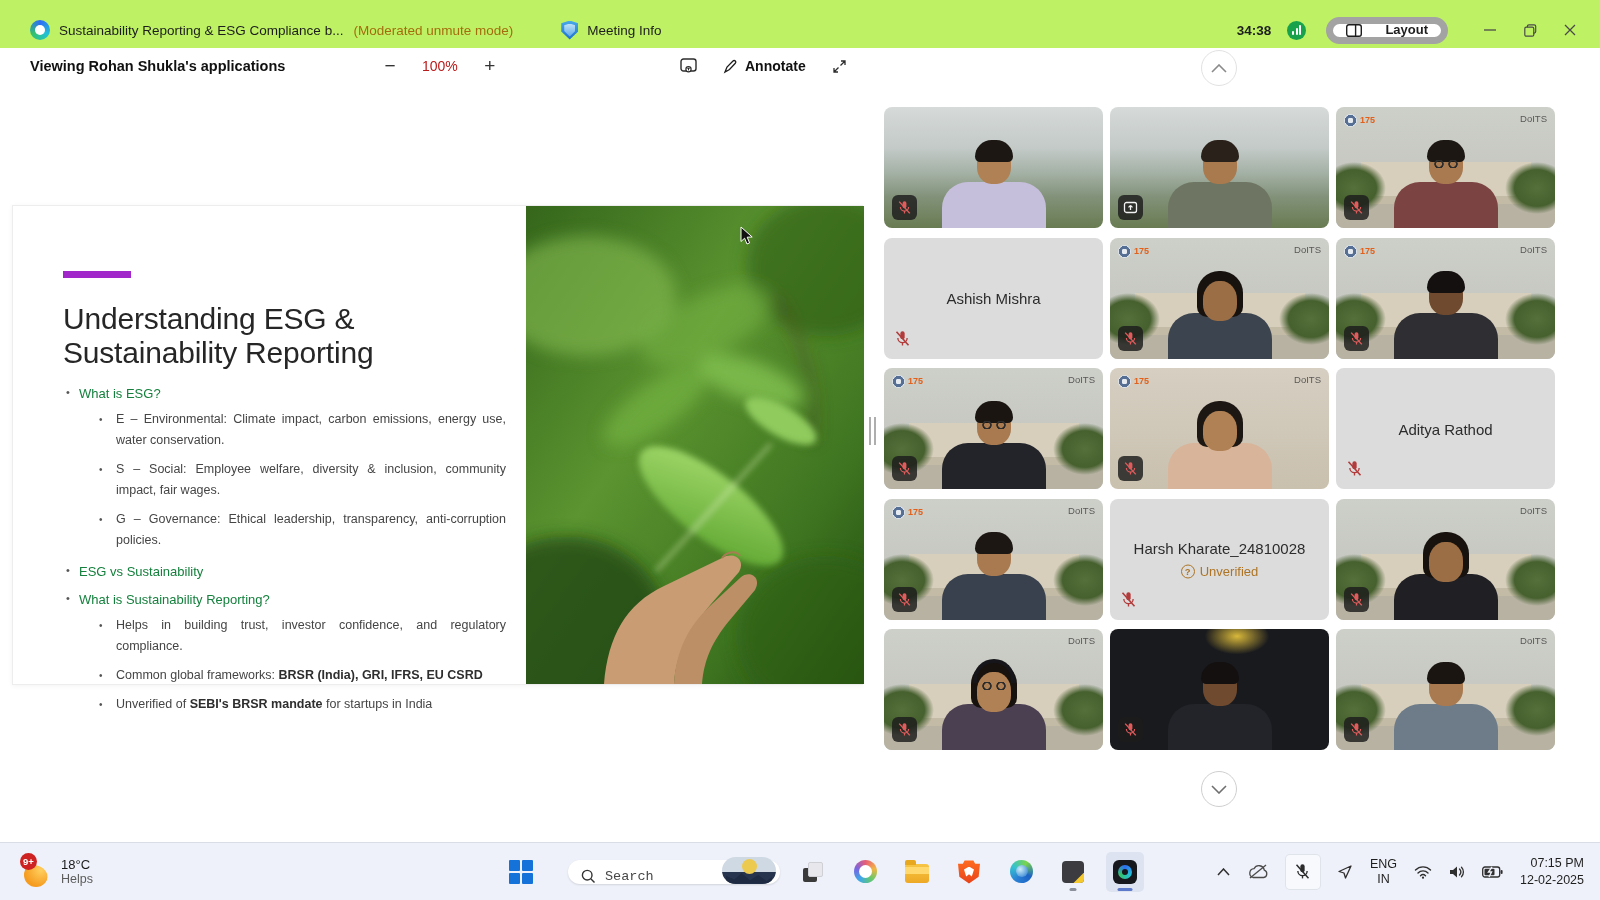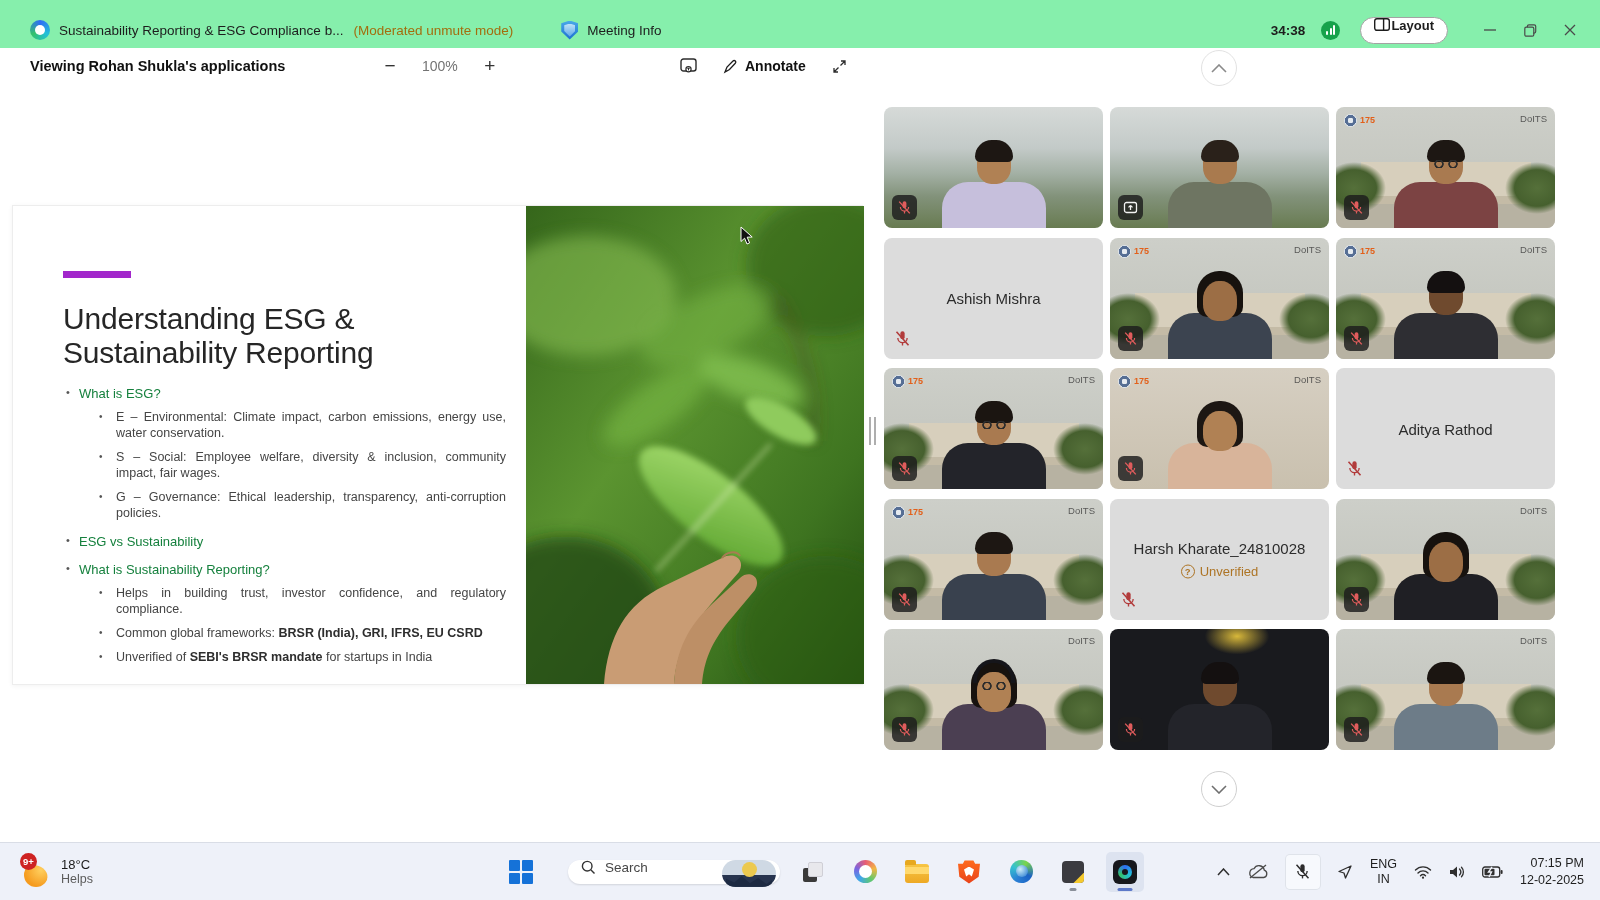--- a/index.html
+++ b/index.html
@@ -1,65 +1,65 @@
 <!DOCTYPE html>
 <html><head>
 <meta charset="utf-8">
 <style>
   * { margin:0; padding:0; box-sizing:border-box; }
   html,body { width:1600px; height:900px; overflow:hidden; background:#fff;
               font-family:"Liberation Sans", sans-serif; }
   .screen { position:relative; width:1600px; height:900px; background:#fff; }
 
   
-  .titlebar { position:absolute; left:0; top:0; width:1600px; height:61px; background:#86efac;
+  .titlebar { position:absolute; left:0; top:0; width:1600px; height:61px; background:#bef264;
               display:flex; align-items:center; border-bottom:1px solid #f0f0f0; }
   .wx-logo { width:20px; height:20px; margin-left:30px; border-radius:50%;
              background:conic-gradient(#2e6ef5,#22c0d8,#35c26b,#2e6ef5); position:relative; }
   .wx-logo::after { content:""; position:absolute; inset:5px; border-radius:50%; background:#fff; }
   .meet-title { margin-left:9px; font-size:13.5px; color:#1d1d1d; }
   .mode { margin-left:10px; font-size:13.5px; color:#a36d0e; }
   .shield { width:17px; height:19px; margin-left:48px;
             background:linear-gradient(180deg,#49a8e8,#1b6fd0);
             clip-path:polygon(50% 0,100% 14%,100% 58%,50% 100%,0 58%,0 14%); position:relative; }
   .shield::after { content:""; position:absolute; inset:3px;
             background:linear-gradient(180deg,#bfe2f8,#5aa6e8);
             clip-path:polygon(50% 0,100% 14%,100% 58%,50% 100%,0 58%,0 14%); }
   .meetinfo { margin-left:9px; font-size:13.5px; color:#1d1d1d; }
   .tb-right { margin-left:auto; display:flex; align-items:center; }
   .timer { font-size:13.5px; color:#1d1d1d; font-weight:bold; }
   .conn { width:19px; height:19px; border-radius:50%; background:#17a24b; margin-left:16px;
           display:flex; align-items:flex-end; justify-content:center; gap:1.5px; padding-bottom:5px; }
   .conn i { display:block; width:2px; background:#fff; border-radius:1px; }
-  .layout-btn { margin-left:20px; height:27px; border:1px solid #a3a3a3; border-radius:15px;
-          display:flex; align-items:flex-start; padding:0 13px; gap:1px; background:#fff; cursor:pointer; }
+  .layout-btn { margin-left:20px; height:27px; border:7px solid #a3a3a3; border-radius:15px;
+          display:flex; align-items:flex-end; padding:0 13px; gap:23px; background:#fff; cursor:pointer; }
   .layout-btn span { font-size:13px; font-weight:bold; color:#1d1d1d; }
   .winbtns { display:flex; align-items:center; margin-left:26px; margin-right:14px; gap:8px; }
   .winbtn { width:32px; height:30px; display:flex; align-items:center; justify-content:center; color:#4a4a4a; }
 
   
   .sharebar { position:absolute; left:0; top:48px; width:1600px; height:36px; background:#fff;
               display:flex; align-items:center; }
   .viewing { margin-left:30px; font-size:14.5px; font-weight:bold; color:#111; }
   .zoomctl { position:absolute; left:380px; display:flex; align-items:center; gap:22px; }
   .zbtn { font-size:19px; color:#333; width:20px; text-align:center; }
-  .zval { font-size:14px; color:#737373; }
+  .zval { font-size:14px; color:#b91c1c; }
   .sharetools { position:absolute; left:680px; display:flex; align-items:center; gap:26px; }
   .annot { display:flex; align-items:center; gap:7px; font-size:14px; font-weight:bold; color:#111; }
 
   
   .slide { position:absolute; left:12px; top:205px; width:851px; height:480px; background:#fff;
            border:1px solid #ededed; box-shadow:0 1px 5px rgba(0,0,0,.05); }
   .slide-text { position:absolute; left:50px; top:65px; width:455px; }
   .accent { width:68px; height:7px; background:#a227cb; margin-bottom:24px; margin-left:0; }
   .stitle { font-size:30px; line-height:34px; color:#262626; letter-spacing:-.2px; margin-bottom:16px;
             font-weight:400; }
   .b1 { position:relative; font-size:13px; color:#15803d; margin:13px 0 0 16px; }
   .b1::before { content:"•"; position:absolute; left:-13px; color:#555; font-size:11px; }
-  .b2 { position:relative; font-size:12.5px; line-height:16px; color:#454545; margin:8px 0 0 53px;
+  .b2 { position:relative; font-size:12.5px; line-height:21px; color:#454545; margin:8px 0 0 53px;
         width:390px; text-align:justify; }
   .b2::before { content:"•"; position:absolute; left:-17px; color:#555; font-size:10px; }
   .b2 b { color:#2e2e2e; }
 
   .leafpic { position:absolute; left:513px; top:0px; width:338px; height:478px; overflow:hidden; }
   .cursor { position:absolute; left:740px; top:226px; z-index:5; }
 
   
   .chev-circle { position:absolute; width:36px; height:36px; border-radius:50%;
                  border:1px solid #cfcfcf; background:#fff; display:flex;
@@ -131,21 +131,21 @@
   .tb-icons { display:flex; align-items:center; gap:14px; margin-left:300px; }
   .tb-ic { width:38px; height:40px; display:flex; align-items:center; justify-content:center;
            border-radius:5px; position:relative; }
   .tb-ic.active { background:#dde3f0; }
   .runbar { position:absolute; bottom:1px; left:50%; transform:translateX(-50%);
             width:7px; height:3px; border-radius:2px; background:#8a8f99; }
   .runbar.blue { width:15px; background:#5d79c9; }
   .start { display:grid; grid-template-columns:11px 11px; grid-template-rows:11px 11px; gap:2px; }
   .start i { background:#1572d8; border-radius:1px; }
   .searchpill { height:24px; width:212px; background:#fff; border-radius:17px; margin-left:14px;
-            display:flex; align-items:flex-start; padding:0 4px 0 13px; box-shadow:0 1px 2px rgba(0,0,0,.12); }
+            display:flex; align-items:flex-end; padding:0 4px 0 13px; box-shadow:0 1px 2px rgba(0,0,0,.12);font-family:Liberation Mono, monospace; }
   .searchpill .stext { font-size:13.5px; color:#474747; margin-left:9px; flex:1; }
   .sart { width:54px; height:27px; border-radius:14px; overflow:hidden; position:relative;
             background:linear-gradient(180deg,#cfd9e4 0 55%,#27344e 55%); }
   .sart::before { content:""; position:absolute; left:20px; top:2px; width:15px; height:15px;
             border-radius:50%; background:#ecc94f; }
   .sart::after { content:""; position:absolute; left:4px; top:14px; width:46px; height:13px;
             background:#1d2a42; clip-path:polygon(0 100%,0 40%,18% 70%,34% 20%,52% 75%,70% 35%,88% 80%,100% 50%,100% 100%); }
   .taskview { position:relative; width:20px; height:20px; }
   .taskview::before { content:""; position:absolute; left:0; bottom:0; width:14px; height:14px;
             background:#3a3a3a; border-radius:2px; }

